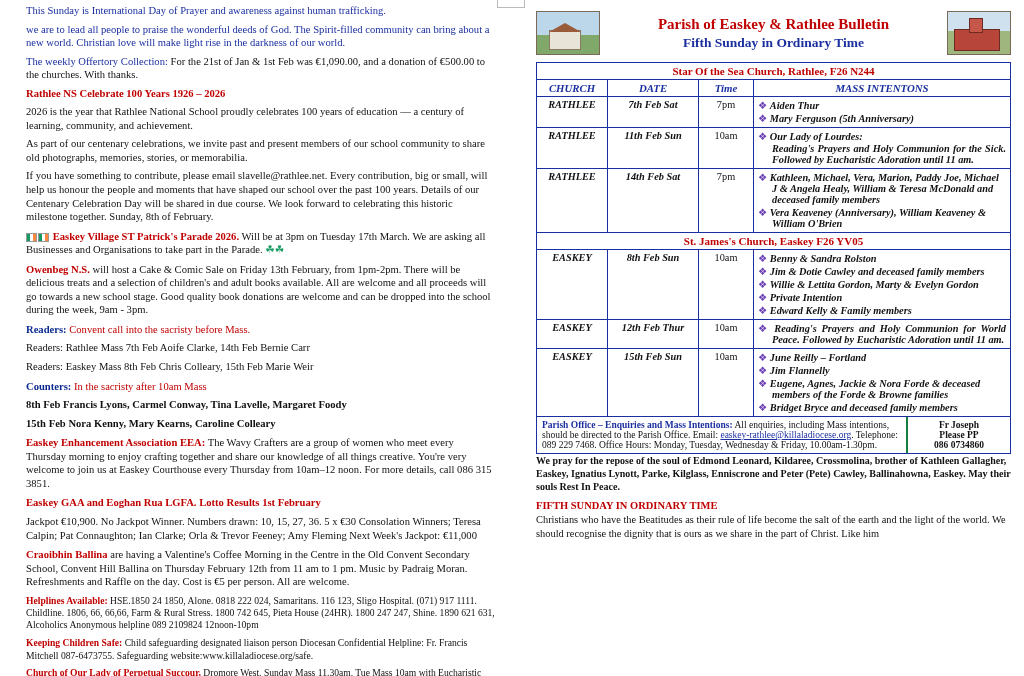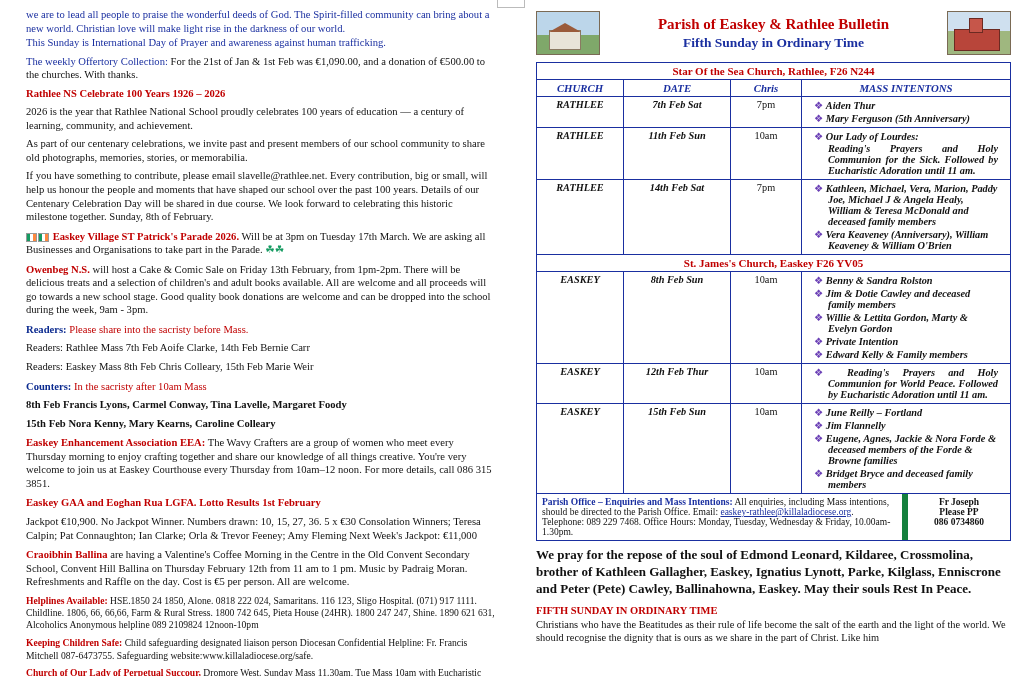--- a/index.html
+++ b/index.html
@@ -21,51 +21,51 @@
   .banner-title{flex:1;text-align:center;color:#c00000;font-weight:bold;font-size:15px;line-height:1.35;}
   .banner-title .l2{color:#1a2fa0;font-size:13.5px;}
   .photo{width:62px;height:42px;border:1px solid #7a6a55;position:relative;overflow:hidden;}
   .photo.left{background:linear-gradient(#bcd6ea 0 55%, #7fa86a 55% 100%);}
   .photo.right{background:linear-gradient(#cfe0ef 0 45%, #9fb77f 45% 100%);}
   .ch1{position:absolute;left:12px;bottom:4px;width:30px;height:18px;background:#e8e4d8;border:1px solid #8a7a62;}
   .ch1:before{content:"";position:absolute;left:-1px;top:-8px;width:32px;height:9px;background:#9a5b3a;clip-path:polygon(0 100%,50% 0,100% 100%);}
   .ch2{position:absolute;left:6px;bottom:3px;width:44px;height:20px;background:#b8453a;border:1px solid #6b2a22;}
   .ch2:before{content:"";position:absolute;left:14px;top:-12px;width:12px;height:13px;background:#c6564a;border:1px solid #6b2a22;}
   table.mass{width:100%;border-collapse:collapse;border:1.6px solid #1a2fa0;font-size:10.3px;}
-  table.mass td,table.mass th{border:1px solid #1a2fa0;padding:2px 12px;vertical-align:top;}
+  table.mass td,table.mass th{border:1px solid #1a2fa0;padding:2px 4px;vertical-align:top;}
   .chdr{text-align:center;color:#c00000;font-weight:bold;font-size:11px;padding:2px;}
   .colhdr{color:#1a2fa0;font-weight:bold;font-style:italic;text-align:center;font-size:10.8px;}
   .cell-it{font-style:italic;font-weight:bold;color:#111;text-align:center;}
   .cell-time{text-align:center;color:#111;}
   .intent{color:#111;}
   .intent div{padding-left:14px;text-indent:-14px;margin-bottom:1px;}
   .dia{color:#6a3fb5;}
   .just{text-align:justify;}
   .officebox{border:1.6px solid #1a2fa0;border-top:none;display:flex;font-size:9.5px;color:#111;}
-  .officebox .l{flex:1;padding:3px 5px;border-right:6px solid #15803d;}
+  .officebox .l{flex:1;padding:3px 5px;border-right:2px solid #15803d;}
   .officebox .r{width:92px;padding:3px 5px;text-align:center;font-weight:bold;}
   .officebox .ttl{color:#1a2fa0;font-weight:bold;}
   a.link{color:#1a2fa0;text-decoration:underline;}
-  .foot1{margin-top:6px;font-size:13px;color:#111;font-weight:bold;line-height:1.3;}
+  .foot1{font-size:10px;color:#111;font-weight:bold;line-height:1.3;}
   .foot2{margin-top:7px;font-size:10.5px;color:#c00000;font-weight:bold;}
   .foot3{margin-top:2px;font-size:10.4px;color:#111;line-height:1.3;}
   .flag{display:inline-block;width:9px;height:7px;margin-right:1px;vertical-align:middle;background:linear-gradient(90deg,#169b62 0 33%,#fff 33% 66%,#ff883e 66% 100%);border:0.5px solid #999;}
   .shamrock{display:inline-block;color:#169b62;}
   .topnotch{position:absolute;left:497px;top:0px;width:26px;height:7px;border-left:1px solid #bbb;border-right:1px solid #bbb;border-bottom:1px solid #bbb;}
 </style>
 </head>
 <body>
 
 <div class="page">
 
   <div class="topnotch"></div>
 
   <div class="col-left">
+    <p class="blue" style="margin-top:-4px;">This Sunday is International Day of Prayer and awareness against human trafficking.</p>
     <p class="blue">we are to lead all people to praise the wonderful deeds of God. The Spirit-filled community can bring about a new world. Christian love will make light rise in the darkness of our world.</p>
-    <p class="blue" style="margin-top:-4px;">This Sunday is International Day of Prayer and awareness against human trafficking.</p>
     <p>
       <span class="blue">The weekly Offertory Collection:</span><span class="black"> For the 21st of Jan &amp; 1st Feb was €1,090.00, and a donation of €500.00 to the churches. With thanks.</span>
     </p>
 
     <div class="sec">
       <p class="head-red">Rathlee NS Celebrate 100 Years 1926 – 2026</p>
       <p class="black">2026 is the year that Rathlee National School proudly celebrates 100 years of education — a century of learning, community, and achievement.</p>
       <p class="black">As part of our centenary celebrations, we invite past and present members of our school community to share old photographs, memories, stories, or memorabilia.</p>
       <p class="black">If you have something to contribute, please email slavelle@rathlee.net. Every contribution, big or small, will help us honour the people and moments that have shaped our school over the past 100 years. Details of our Centenary Celebration Day will be shared in due course. We look forward to celebrating this historic milestone together. Sunday, 8th of February.</p>
     </div>
@@ -79,21 +79,21 @@
     </div>
 
     <div class="sec">
       <p>
         <span class="head-red">Owenbeg N.S.</span><span class="black"> will host a Cake &amp; Comic Sale on Friday 13th February, from 1pm-2pm. There will be delicious treats and a selection of children's and adult books available. All are welcome and all proceeds will go towards a new school stage. Good quality book donations are welcome and can be dropped into the school during the week, 9am - 3pm.</span>
       </p>
     </div>
 
     <div class="sec">
       <p>
-        <span class="b darkblue">Readers:</span><span class="red"> Please share into the sacristy before Mass.</span>
+        <span class="b darkblue">Readers:</span><span class="red"> Convent call into the sacristy before Mass.</span>
       </p>
       <p class="black">Readers: Rathlee Mass  7th Feb Aoife Clarke, 14th Feb Bernie Carr</p>
       <p class="black">Readers: Easkey Mass  8th Feb Chris Colleary, 15th Feb Marie Weir</p>
     </div>
 
     <div class="sec">
       <p>
         <span class="b darkblue">Counters:</span><span class="red"> In the sacristy after 10am Mass</span>
       </p>
       <p class="black b">8th Feb Francis Lyons, Carmel Conway, Tina Lavelle, Margaret Foody</p>
@@ -149,21 +149,21 @@
     </div>
 
     <table class="mass">
       <tbody>
           <tr>
         <td class="chdr" colspan="4">Star Of the Sea Church, Rathlee, F26 N244</td>
       </tr>
       <tr>
         <td class="colhdr" style="width:62px">CHURCH</td>
         <td class="colhdr" style="width:82px">DATE</td>
-        <td class="colhdr" style="width:46px">Chris</td>
+        <td class="colhdr" style="width:46px">Time</td>
         <td class="colhdr">MASS INTENTONS</td>
       </tr>
 
       <tr>
         <td class="cell-it">RATHLEE</td>
         <td class="cell-it">7th Feb Sat</td>
         <td class="cell-time">7pm</td>
         <td class="intent">
           <div><span class="dia">❖</span> <span class="i b">Aiden Thur</span></div>
           <div><span class="dia">❖</span> <span class="i b">Mary Ferguson (5th Anniversary)</span></div>

